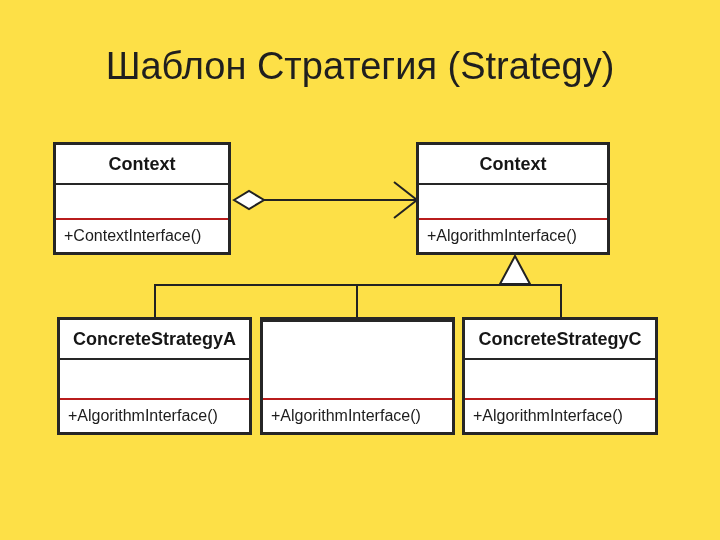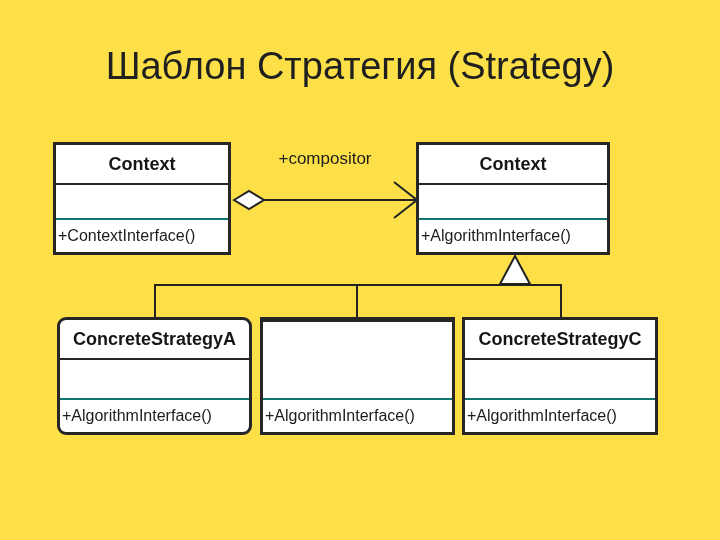--- a/index.html
+++ b/index.html
@@ -59,24 +59,24 @@
     font-size: 18px;
     color: #161616;
     white-space: nowrap;
   }
   .uml-attrs {
     flex: 1 1 auto;
     border-top: 2px solid #262626;
   }
   .uml-ops {
     flex: 0 0 32px;
-    border-top: 2px solid #0f766e;
+    border-top: 2px solid #b91c1c;
     display: flex;
     align-items: center;
-    padding-left: 2px;
+    padding-left: 8px;
     font-size: 16px;
     color: #1c1c1c;
     white-space: nowrap;
   }
   .rel-label {
     position: absolute;
     left: 240px;
     top: 149px;
     width: 170px;
     text-align: center;
@@ -98,35 +98,34 @@
 
       <line x1="262" y1="200" x2="416" y2="200" stroke="#222222" stroke-width="2"></line>
       <polygon points="234,200 249,191 264,200 249,209" fill="#ffffff" stroke="#222222" stroke-width="2"></polygon>
       <polyline points="394,182 417,200 394,218" fill="none" stroke="#222222" stroke-width="2"></polyline>
 
       <polygon points="515,256 500,284 530,284" fill="#ffffff" stroke="#222222" stroke-width="2"></polygon>
       <polyline points="155,317 155,285 561,285 561,317" fill="none" stroke="#222222" stroke-width="2"></polyline>
       <line x1="357" y1="285" x2="357" y2="317" stroke="#222222" stroke-width="2"></line>
     </svg>
 
-    <div class="rel-label">+compositor</div>
 
     <div class="uml-class" style="left:53px; top:142px; width:178px; height:113px;">
       <div class="uml-name">Context</div>
       <div class="uml-attrs"></div>
       <div class="uml-ops">+ContextInterface()</div>
     </div>
 
     <div class="uml-class" style="left:416px; top:142px; width:194px; height:113px;">
       <div class="uml-name">Context</div>
       <div class="uml-attrs"></div>
       <div class="uml-ops">+AlgorithmInterface()</div>
     </div>
 
-    <div class="uml-class" style="left:57px; top:317px; width:195px; height:118px;border-radius:9px;">
+    <div class="uml-class" style="left:57px; top:317px; width:195px; height:118px;">
       <div class="uml-name">ConcreteStrategyA</div>
       <div class="uml-attrs"></div>
       <div class="uml-ops">+AlgorithmInterface()</div>
     </div>
 
     <div class="uml-class" style="left:260px; top:317px; width:195px; height:118px;">
       <div class="uml-attrs"></div>
       <div class="uml-ops">+AlgorithmInterface()</div>
     </div>
 

